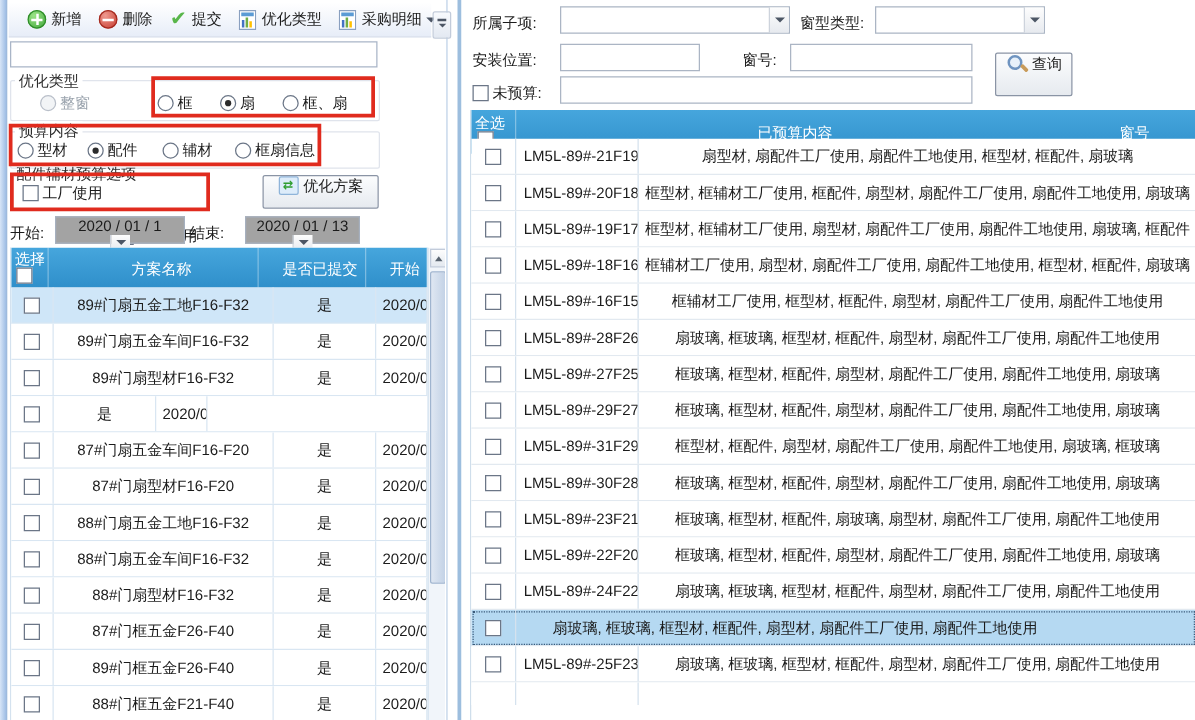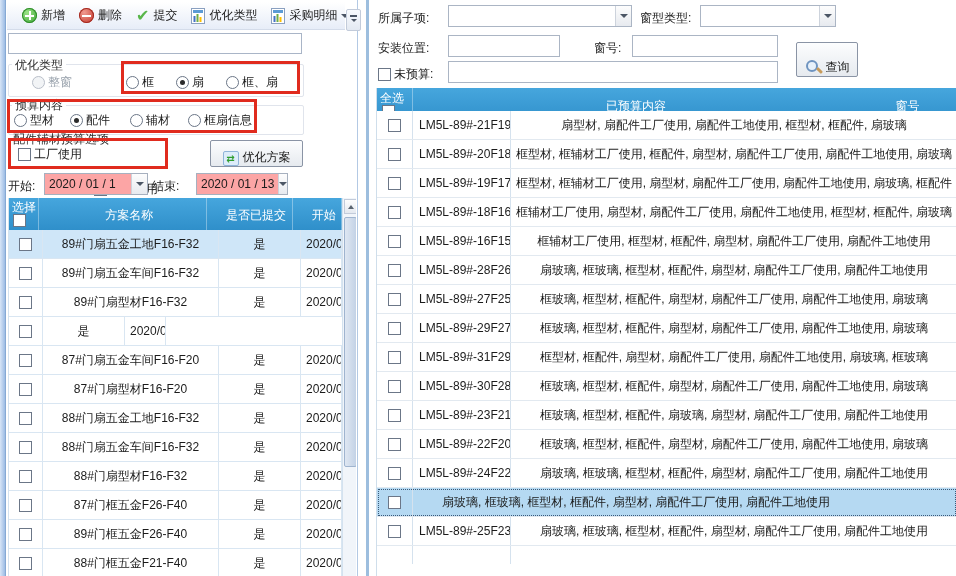--- a/index.html
+++ b/index.html
@@ -46,27 +46,27 @@
   .opt { position:absolute; display:flex; align-items:center; gap:3px; white-space:nowrap; cursor:default; }
   .rad { width:13px; height:13px; border:1px solid #6b7687; border-radius:50%; background:#fff; position:relative; flex:0 0 auto; }
   .rad.checked::after { content:""; position:absolute; left:3px; top:3px; width:5px; height:5px; border-radius:50%; background:#2b2b2b; }
   .rad.disabled { border-color:#b9bfc9; background:#f2f4f6; }
   .opt.disabled { color:#9aa3ad; }
   .cbx { width:13px; height:13px; border:1px solid #6b7687; background:#fff; position:relative; flex:0 0 auto; }
   .cbx.checked::after { content:""; position:absolute; left:2px; top:2px; width:7px; height:4px;
     border-left:2px solid #2b2b2b; border-bottom:2px solid #2b2b2b; transform:rotate(-45deg); }
 
   .btn-3d { border:1px solid #8a94a5; border-radius:2px; background:linear-gradient(#fcfdfe,#e6eaef);
-    display:flex; align-items:flex-end; justify-content:center; gap:4px; cursor:default; }
+    display:flex; align-items:flex-start; justify-content:center; gap:4px; cursor:default; }
   .match-btn { position:absolute; left:204px; top:140px; width:93px; height:27px; }
   .ic-match { width:16px; height:15px; background:#ddecfa; border:1px solid #8fb4d9; border-radius:2px;
     color:#2f9e2f; font-weight:bold; font-size:10px; line-height:13px; text-align:center; }
 
   .date-label { position:absolute; white-space:nowrap; }
-  .datecombo { position:absolute; height:22px; border:1px solid #a6b0bf; background:#fca5a5; display:flex; align-items:center; }
+  .datecombo { position:absolute; height:22px; border:1px solid #a6b0bf; background:#a3a3a3; display:flex; align-items:center;flex-direction:column; }
   .datecombo .val { flex:1; padding:0 4px; white-space:nowrap; }
   .dropbtn { width:16px; height:100%; border-left:1px solid #cdd3dc; background:linear-gradient(#fdfdfd,#e7eaef);
     display:flex; align-items:center; justify-content:center; }
 
   
   .redbox { position:absolute; border:3px solid #e02b1e; z-index:50; }
 
   
   .ltable { position:absolute; left:8px; top:198px; width:348px; height:378px; overflow:hidden;
     border-left:1px solid #d4e2ef; background:#fff; }

